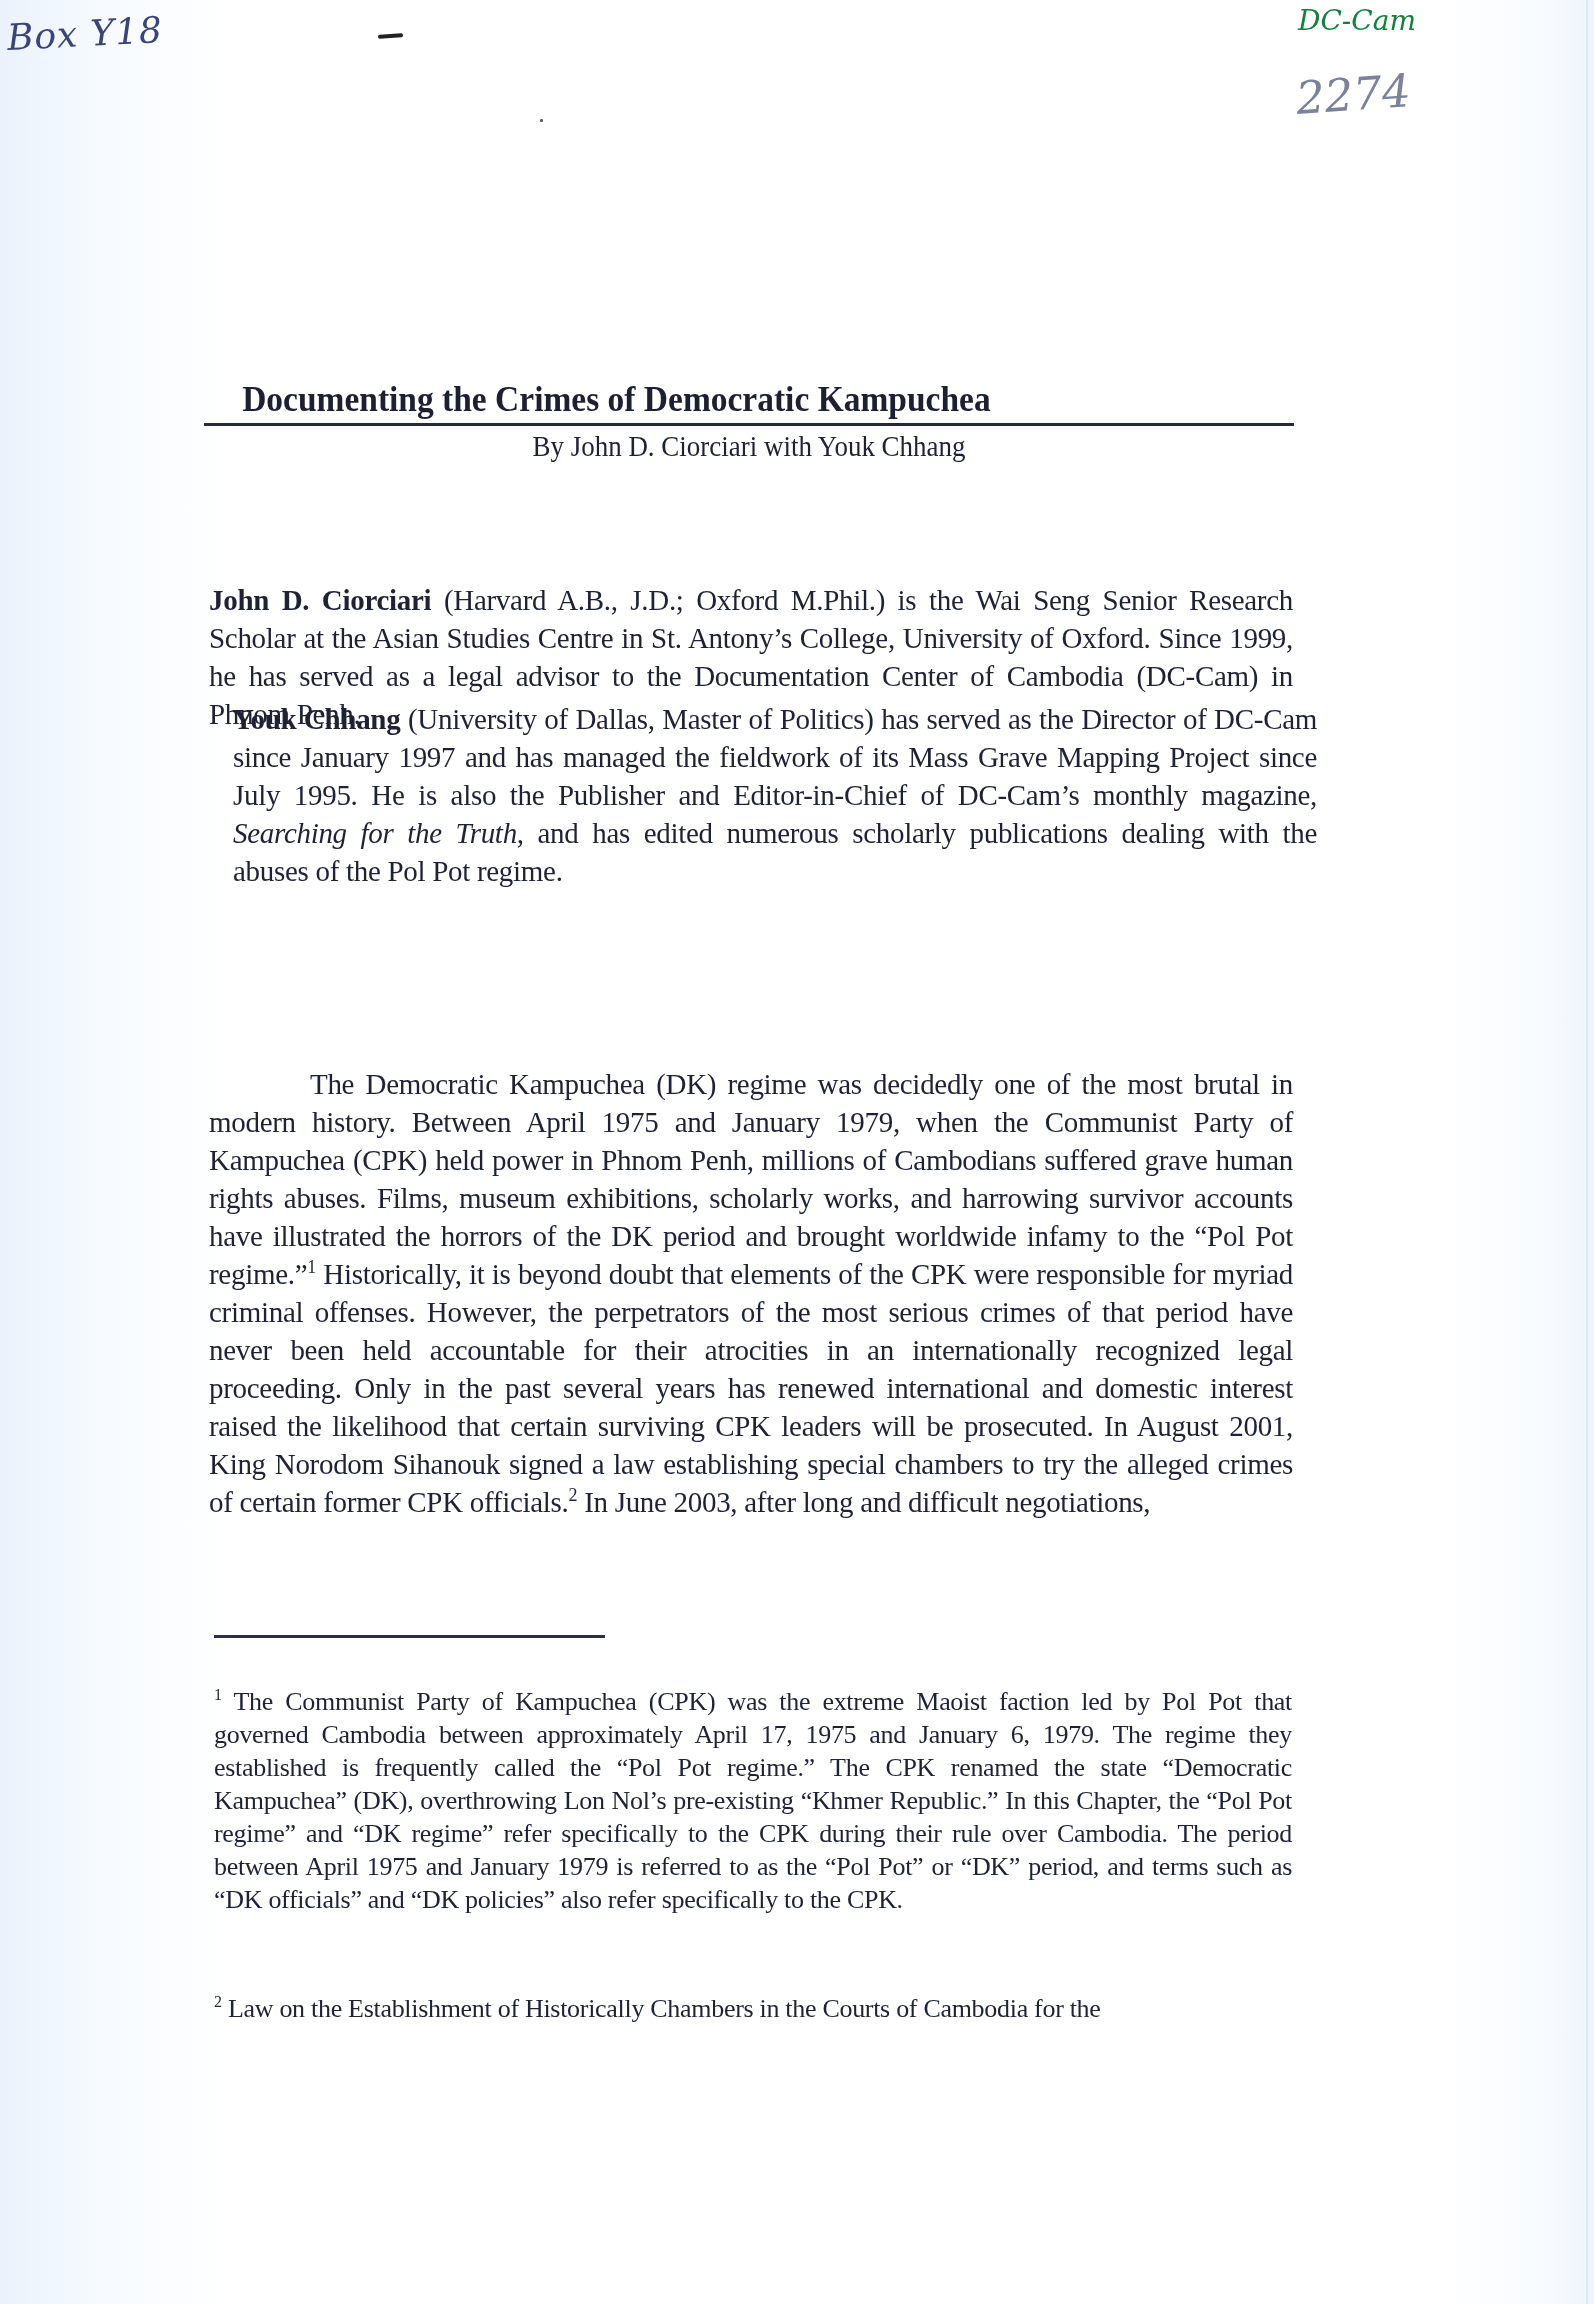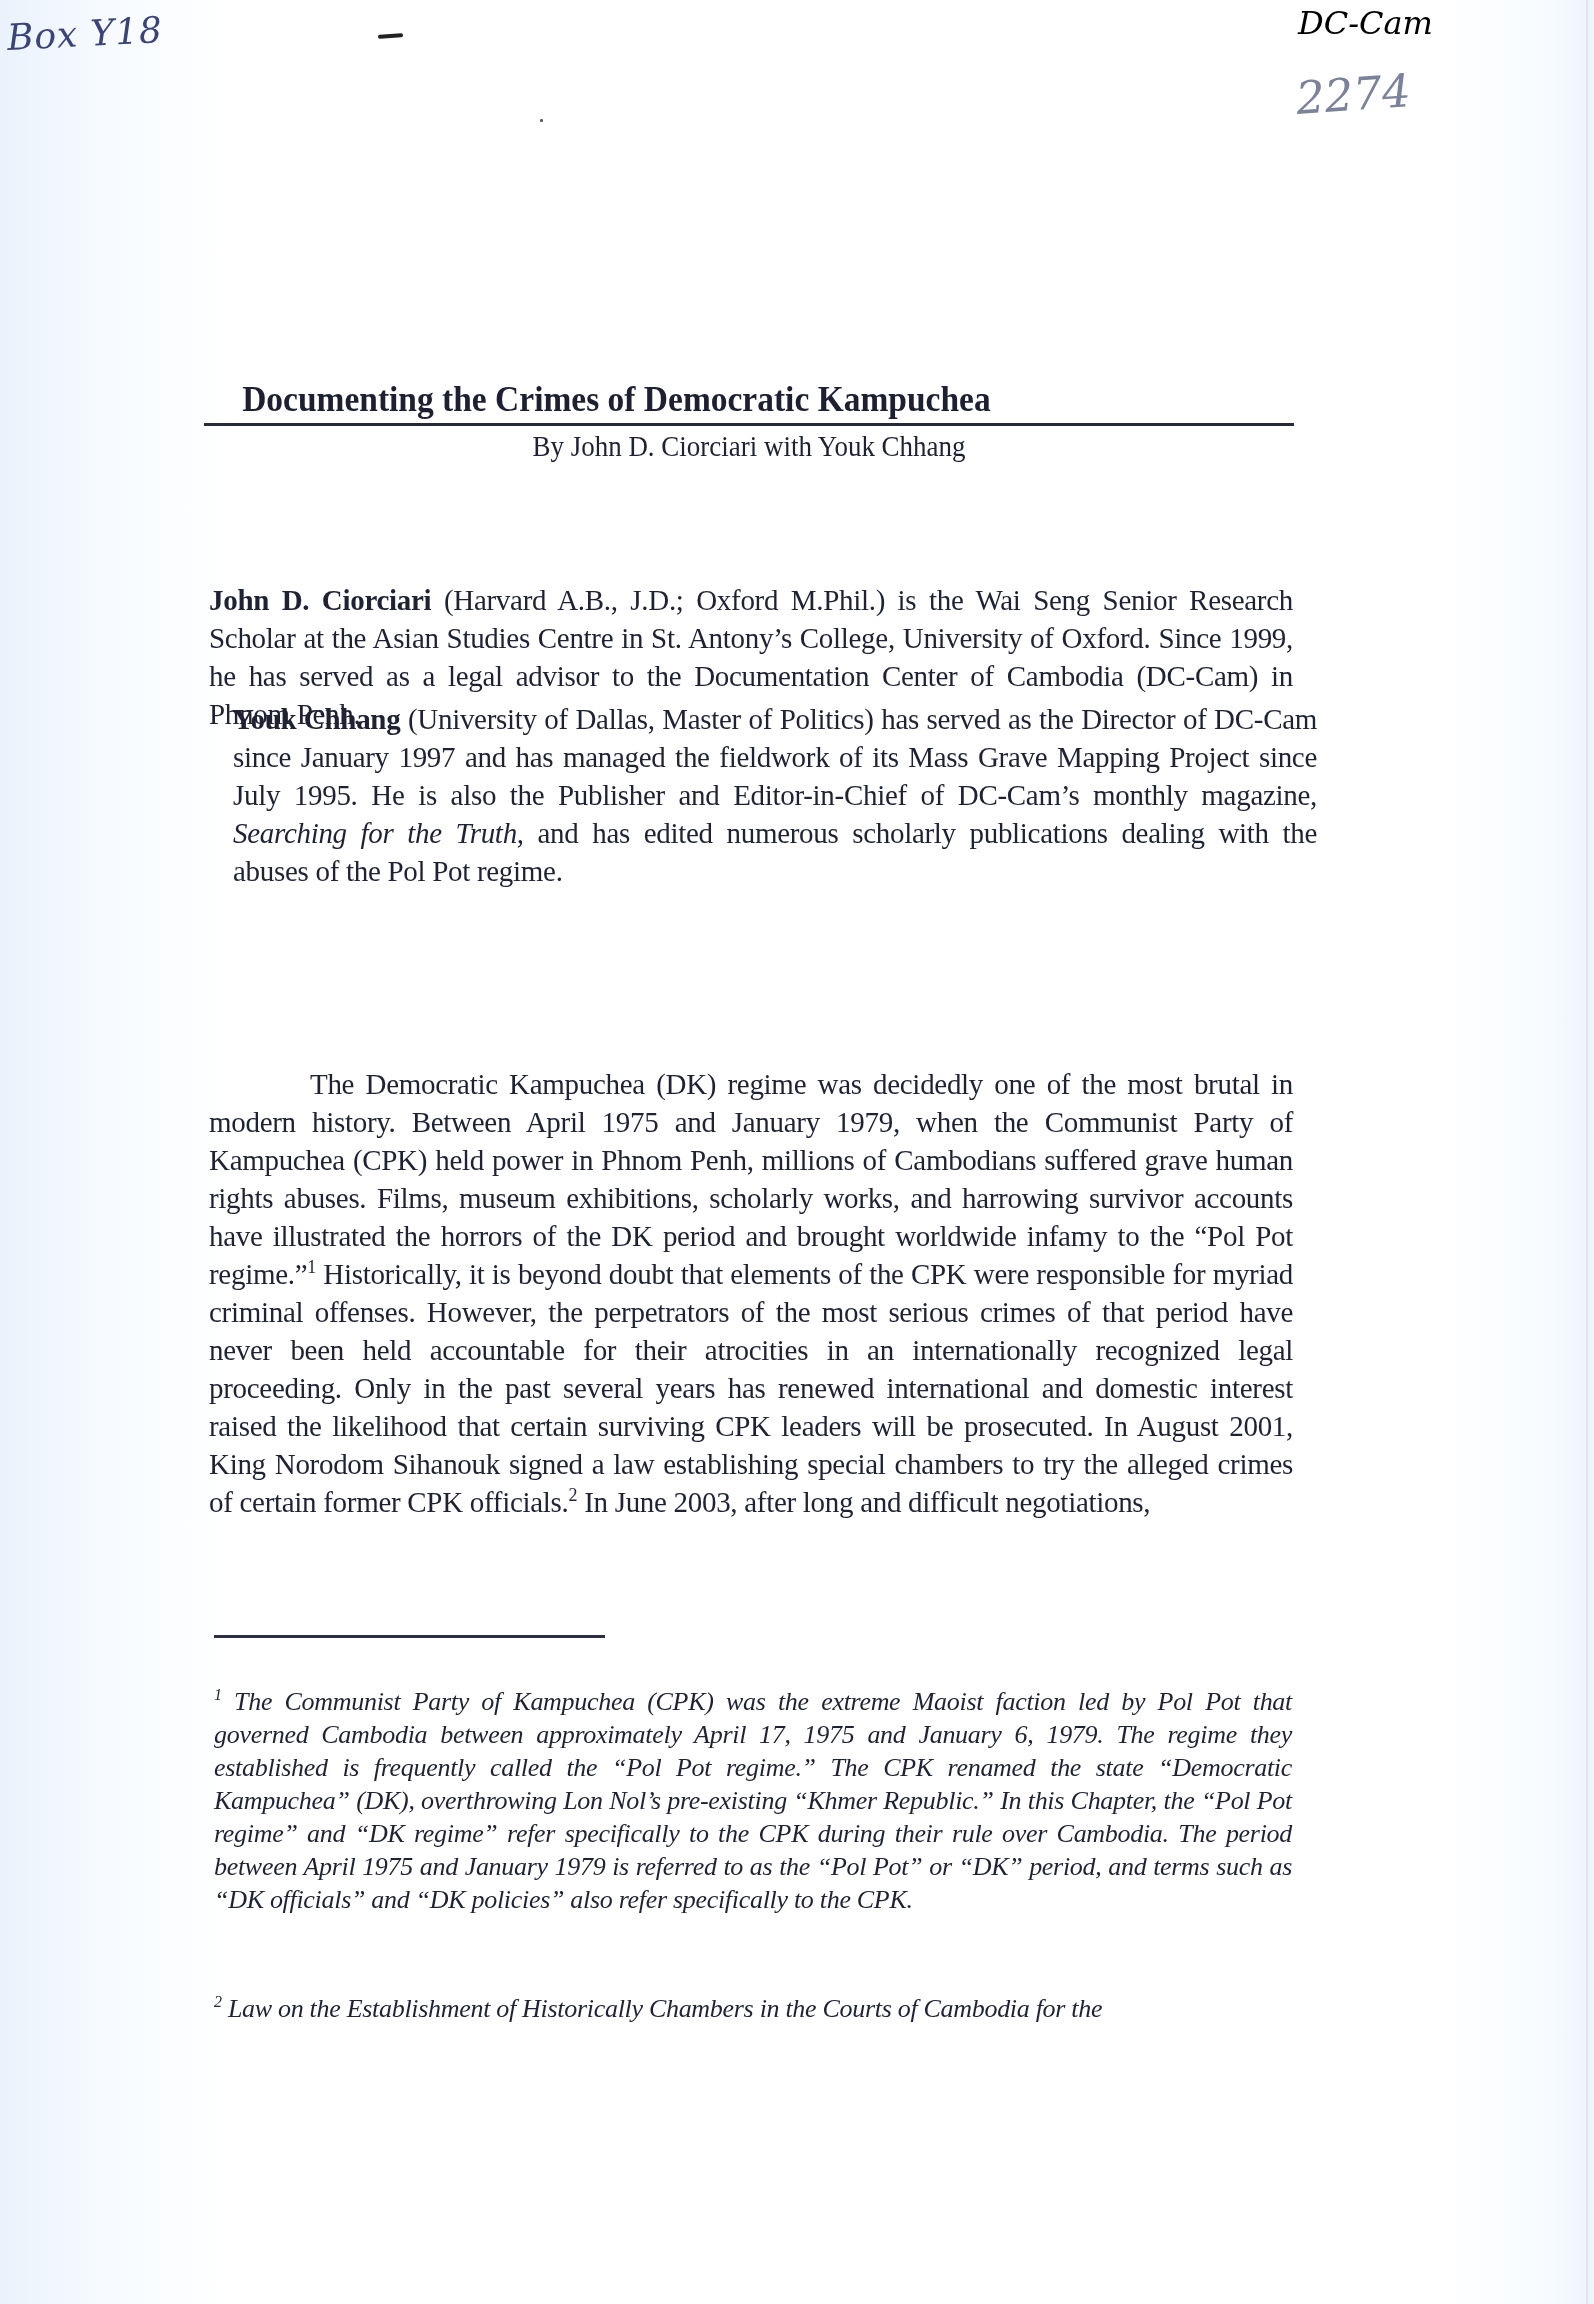--- a/index.html
+++ b/index.html
@@ -18,21 +18,21 @@
     position: absolute; top: 0; bottom: 0; left: 1586px; width: 1.8px; background: #dfe6ef;
   }
   .handwriting {
     position: absolute;
     font-family: "DejaVu Serif", serif;
     font-style: italic;
     color: #3b4478;
   }
   .hw-box { left: 7.2px; top: 12.6px; font-size: 36px; letter-spacing: 0.9px; transform: rotate(-3deg); }
   .hw-dash { position: absolute; left: 378px; top: 34px; width: 25px; height: 3.6px; background: #222; transform: rotate(-4deg); border-radius: 1.8px; }
-  .hw-dccam { left: 1298px; top: 3.6px; font-size: 32px; color: #000000; font-weight: normal; }
+  .hw-dccam { left: 1298px; top: 3.6px; font-size: 28px; color: #15803d; font-weight: normal; }
   .hw-num { left: 1296px; top: 68px; font-size: 45px; color: #7b8299; transform: rotate(-4deg); }
   .speck { position: absolute; width: 2.7px; height: 2.7px; border-radius: 50%; background: #555; }
   .title-wrap { position: absolute; left: 204px; top: 378px; width: 1090px; text-align: left; }
   .title {
     font-family: "Liberation Serif", serif; font-weight: bold;
     font-size: 36px; line-height: 43px; color: #1d2030;
     transform: scaleX(0.93); transform-origin: center; white-space: nowrap;
   }
   .title-rule { position: absolute; left: 204px; top: 423px; width: 1090px; height: 2.7px; background: #262a3a; }
   .byline {
@@ -47,21 +47,21 @@
   .para b { font-weight: bold; }
   .para i { font-style: italic; }
   .indent { text-indent: 101px; }
   .p-bio1 { top: 538px; margin-top: 43px; }
   .p-bio2 { top: 700px; margin-left: 24px; }
   .p-main { top: 1065px; }
   sup { font-size: 18px; line-height: 0; vertical-align: super; }
   .fn-rule { position: absolute; left: 214px; top: 1635px; width: 391px; height: 2.7px; background: #2b2f42; }
   .fn {
     position: absolute; left: 214px; width: 1078px;
-    font-size: 26px; line-height: 33px; text-align: justify; letter-spacing: -0.3px; font-style: italic;
+    font-size: 26px; line-height: 33px; text-align: justify; letter-spacing: -0.3px;
   }
   .fn-1 { top: 1685px; }
   .fn-2 { top: 1992px; }
   .fn sup { font-size: 16px; }
 </style>
 </head>
 <body>
 
 <div class="page-shade"></div>
 <div class="right-edge"></div>

